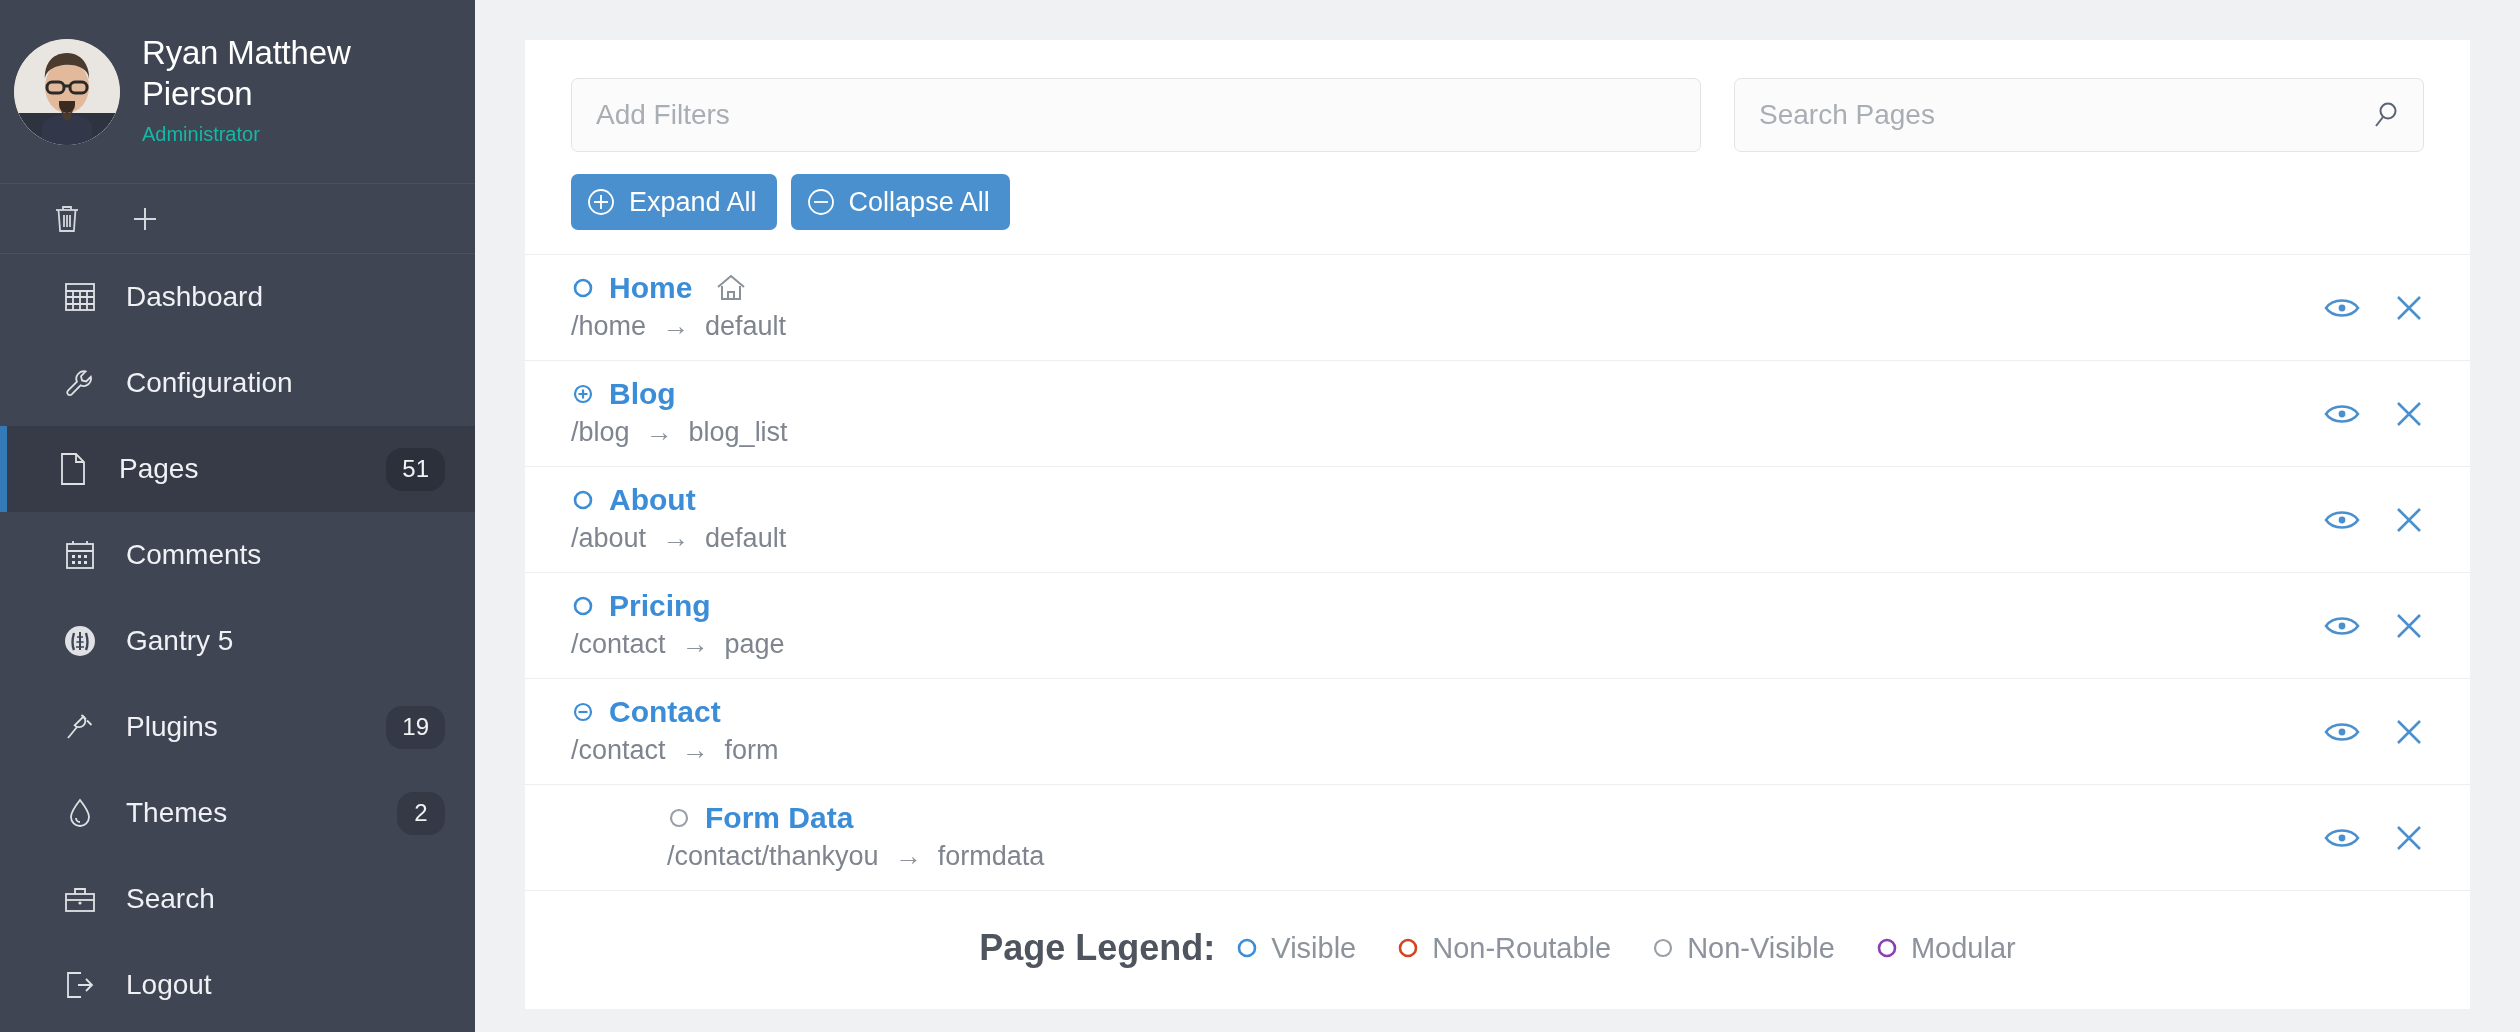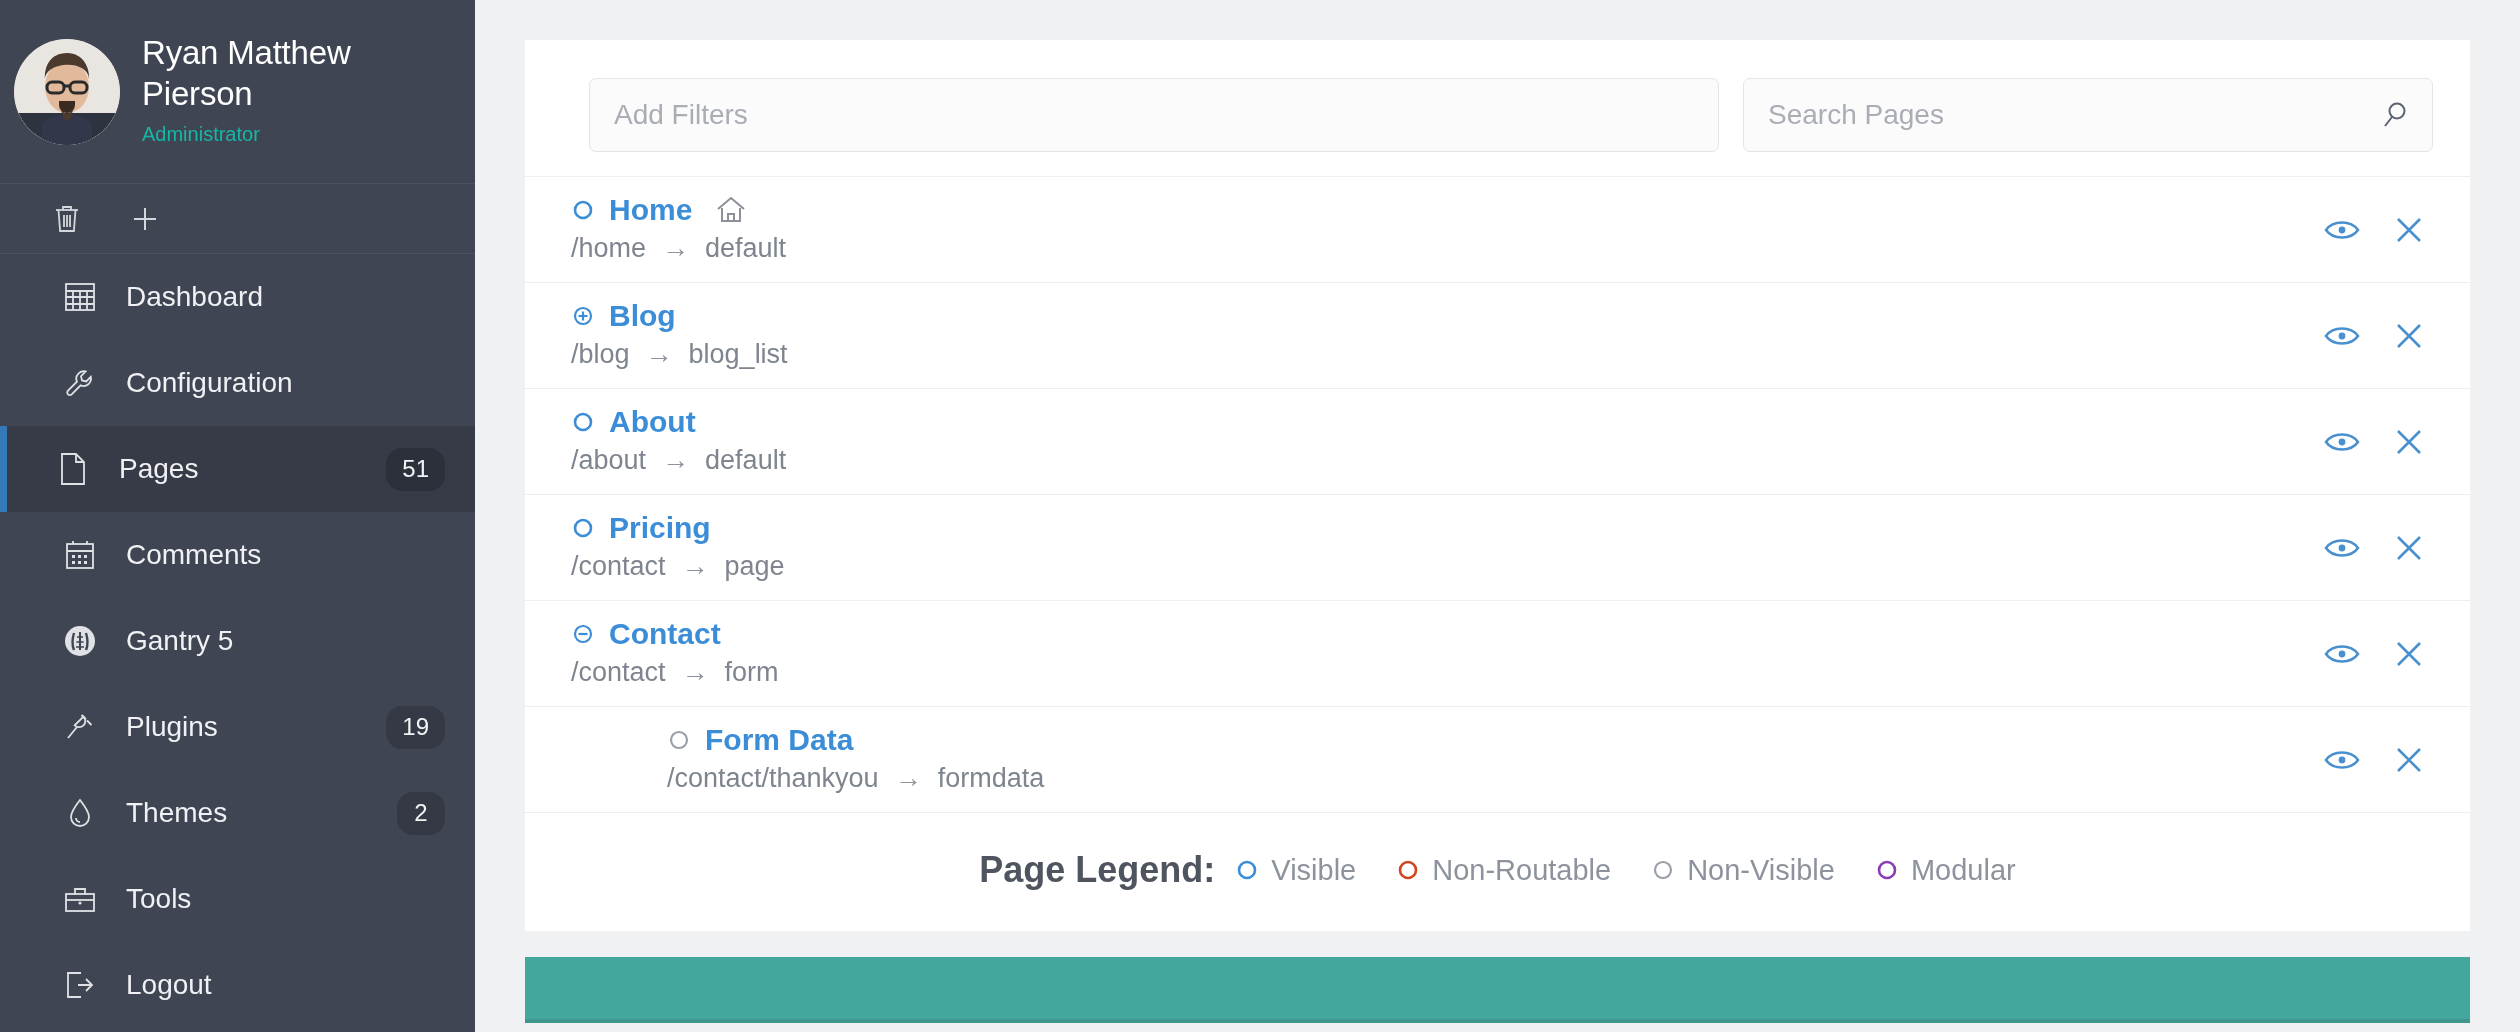--- a/index.html
+++ b/index.html
@@ -119,21 +119,21 @@
     overflow: hidden;
   }
   .panel {
     background: #ffffff;
     width: 100%;
     padding: 0 0 0 0;
   }
   .panel-top {
     display: flex;
     align-items: flex-start;
-    padding: 38px 46px 0 64px;
+    padding: 38px 46px 0 46px;
     gap: 12px;
   }
   .filters-col { flex: 0 0 1130px; }
   .spacer-col { flex: 1 1 auto; }
   .search-col { flex: 0 0 690px; }
 
   .text-field {
     width: 100%;
     height: 74px;
     border: 1px solid #e2e4e7;
@@ -405,21 +405,21 @@
 
       <div class="nav-item">
         <span class="nav-ico">
           <svg width="30" height="26" viewBox="0 0 30 26" fill="none" stroke="currentColor" stroke-width="1.8">
             <rect x="1" y="8" width="28" height="17"></rect>
             <path d="M10 8 V3 h10 v5"></path>
             <path d="M1 14 H29"></path>
             <circle cx="15" cy="17" r="1.6" fill="currentColor" stroke="none"></circle>
           </svg>
         </span>
-        <span class="nav-label">Tools</span>
+        <span class="nav-label">Search</span>
       </div>
 
       <div class="nav-item">
         <span class="nav-ico">
           <svg width="28" height="28" viewBox="0 0 28 28" fill="none" stroke="currentColor" stroke-width="1.8">
             <path d="M15 2 H2 v24 h13"></path>
             <path d="M12 14 H26 M20 8 l6 6 -6 6"></path>
           </svg>
         </span>
         <span class="nav-label">Logout</span>
@@ -444,20 +444,36 @@
             <span class="search-icon-wrap">
               <svg width="30" height="30" viewBox="0 0 30 30" fill="none" stroke="currentColor" stroke-width="2">
                 <circle cx="17" cy="11" r="7.5"></circle>
                   <path d="M12 17 L5 26"></path>
               </svg>
             </span>
           </div>
         </div>
       </div>
 
+      <div class="btn-row">
+        <button class="btn">
+          <svg width="28" height="28" viewBox="0 0 28 28" fill="none" stroke="currentColor" stroke-width="1.8">
+            <circle cx="14" cy="14" r="12"></circle>
+              <path d="M14 7 V21 M7 14 H21"></path>
+          </svg>
+          <span>Expand All</span>
+        </button>
+        <button class="btn">
+          <svg width="28" height="28" viewBox="0 0 28 28" fill="none" stroke="currentColor" stroke-width="1.8">
+            <circle cx="14" cy="14" r="12"></circle>
+              <path d="M7 14 H21"></path>
+          </svg>
+          <span>Collapse All</span>
+        </button>
+      </div>
 
       <div class="pages-list">
 
         <div class="page-row">
           <div class="row-main ind-0">
             <div class="row-line1">
               <span class="marker">
                 <svg width="24" height="24" viewBox="0 0 24 24" fill="none" stroke="#3c8dd8" stroke-width="2.6">
                     <circle cx="12" cy="12" r="8"></circle>
                   </svg>

